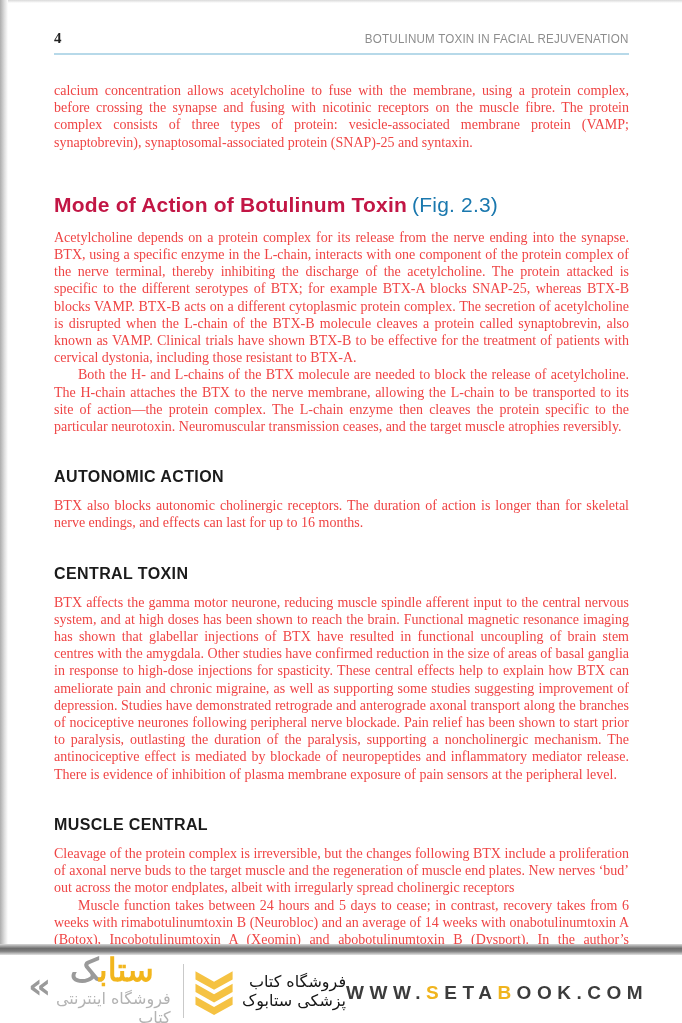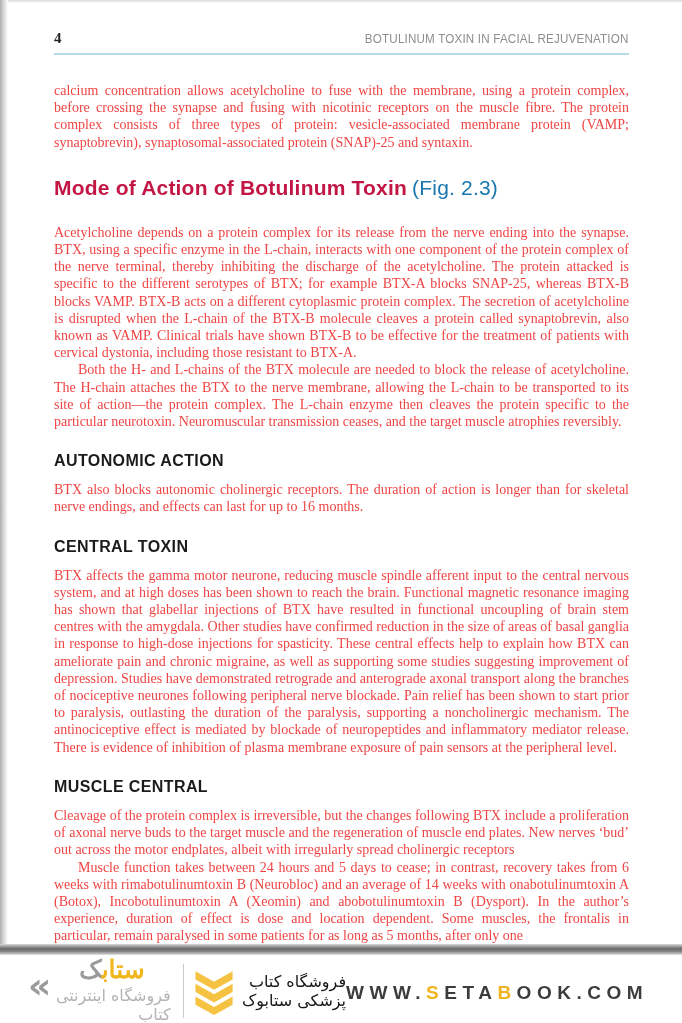--- a/index.html
+++ b/index.html
@@ -43,51 +43,51 @@
     transform: scaleX(0.93); transform-origin: right center;
   }
   
   .body-para {
     font-size: 14px; line-height: 17.2px; text-align: justify;
     color: #ef4444;
   }
   .intro { margin-top: 27px; }
   .indent { text-indent: 24px; }
   .main-heading {
-    margin-top: 25px;
+    margin-top: 42px;
     font-family: "Liberation Sans", "DejaVu Sans", sans-serif;
     font-size: 21px; font-weight: 700; color: #c21645;
     letter-spacing: 0.2px;
   }
   .fig-ref { color: #1a78ae; font-weight: 400; margin-left: 5px; }
   .section-heading {
-    margin-top: 22px;
+    margin-top: 33px;
     font-family: "Liberation Sans", "DejaVu Sans", sans-serif;
     font-size: 16px; font-weight: 700; color: #1b1b1b;
     letter-spacing: 0.4px;
   }
   .after-heading { margin-top: 11px; }
-  .after-main-heading { margin-top: 24px; }
+  .after-main-heading { margin-top: 12px; }
   
   .page-footer {
     position: absolute; left: 0; top: 958px; width: 100%; height: 65px;
     display: flex; align-items: center; justify-content: space-between;
     padding: 0 26px 0 28px;
     background: #ffffff;
   }
   .logo { display: flex; align-items: center; }
   .guillemet {
     font-family: "DejaVu Sans", sans-serif;
     font-size: 36px; font-weight: 700; color: #9a9a9a; line-height: 1;
     margin-right: 2px; margin-top: -10px;
   }
   .wordmark-col { display: flex; flex-direction: column; align-items: center; }
   .wordmark {
-    direction: rtl; font-family: Liberation Serif, serif;
-    font-size: 25px; font-weight: 700; line-height: 1.05;
+    direction: rtl; font-family: Liberation Sans, sans-serif;
+    font-size: 32px; font-weight: 700; line-height: 1.05;
   }
   .wordmark .main { color: #f2b61d; }
   .wordmark .last { color: #9a9a9a; }
   .logo-subtitle {
     direction: rtl; font-family: "DejaVu Sans", sans-serif;
     font-size: 16px; color: #b3b3b3; margin-top: 2px;
   }
   .logo-divider {
     width: 2px; height: 54px; background: #c9c9c9;
     margin: 0 10px 0 12px;

